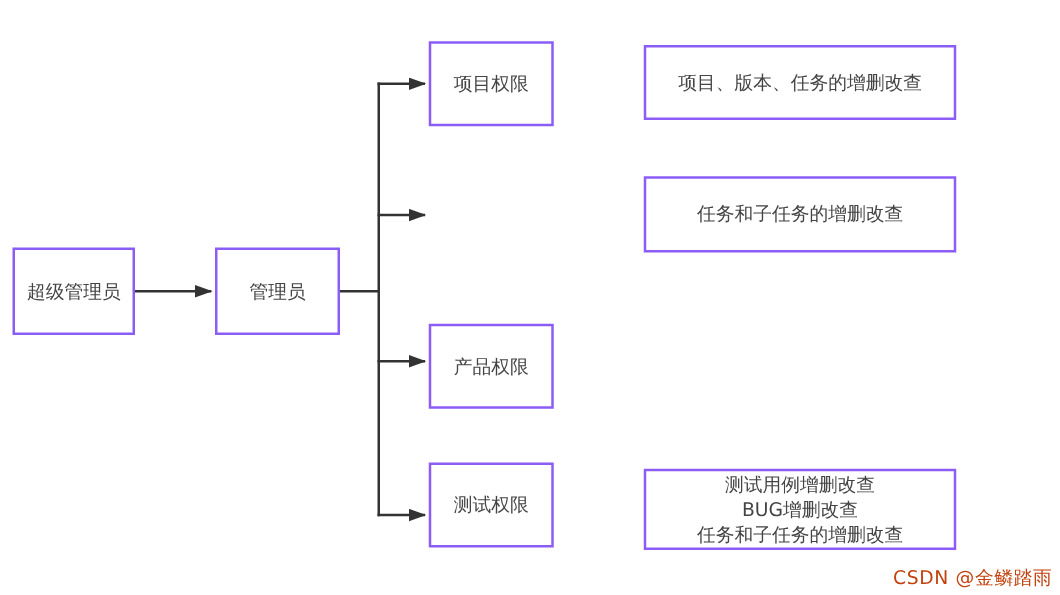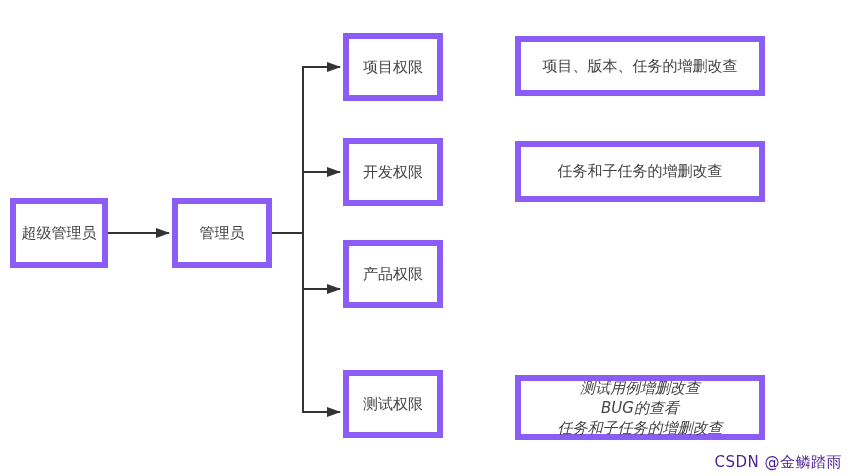--- a/index.html
+++ b/index.html
@@ -15,40 +15,40 @@
     background: #ffffff;
     overflow: hidden;
   }
   .connectors {
     position: absolute;
     left: 0; top: 0;
     width: 848px; height: 476px;
   }
   .box {
     position: absolute;
-    border: 6px solid #8b5cf6;
+    border: 2px solid #8b5cf6;
     background: #ffffff;
     box-sizing: border-box;
     display: flex;
     align-items: center;
     justify-content: center;
     text-align: center;
     color: #444444;
     font-size: 15px;
   }
   .node-box { width: 100px; height: 70px; }
   .perm-box { left: 343px; width: 100px; height: 68px; }
   .desc-box { left: 515px; width: 250px; line-height: 21px; }
   .desc-box .lines { width: 100%; text-align: center; }
   .watermark {
     position: absolute;
     right: 6px;
     bottom: 4px;
     font-size: 15px;
-    color: #4c1d95;
+    color: #c2410c;
     letter-spacing: 0.5px;
   }
 </style>
 </head>
 <body>
 
 <div class="canvas">
 
   <svg class="connectors" viewBox="0 0 848 476" xmlns="http://www.w3.org/2000/svg">
     <defs>
@@ -74,48 +74,45 @@
   </div>
 
   <div class="box node-box" style="left:172px; top:198px;">
     <span>管理员</span>
   </div>
 
   <div class="box perm-box" style="top:33px;">
     <span>项目权限</span>
   </div>
 
-  <div class="box perm-box" style="top:138px;">
-    <span>开发权限</span>
-  </div>
 
-  <div class="box perm-box" style="top:240px;text-align:right;">
+  <div class="box perm-box" style="top:259px;text-align:right;">
     <span>产品权限</span>
   </div>
 
   <div class="box perm-box" style="top:370px;">
     <span>测试权限</span>
   </div>
 
   <div class="box desc-box" style="top:36px; height:60px;">
     <div class="lines">
       <div>项目、版本、任务的增删改查</div>
     </div>
   </div>
 
   <div class="box desc-box" style="top:141px; height:61px;">
     <div class="lines">
       <div>任务和子任务的增删改查</div>
     </div>
   </div>
 
 
-  <div class="box desc-box" style="top:375px; height:65px; line-height:20px;font-style:italic;">
+  <div class="box desc-box" style="top:375px; height:65px; line-height:20px;">
     <div class="lines">
       <div>测试用例增删改查</div>
-      <div>BUG的查看</div>
+      <div>BUG增删改查</div>
       <div>任务和子任务的增删改查</div>
     </div>
   </div>
 
   <div class="watermark">CSDN @金鳞踏雨</div>
 
 </div>
 
 </body></html>

